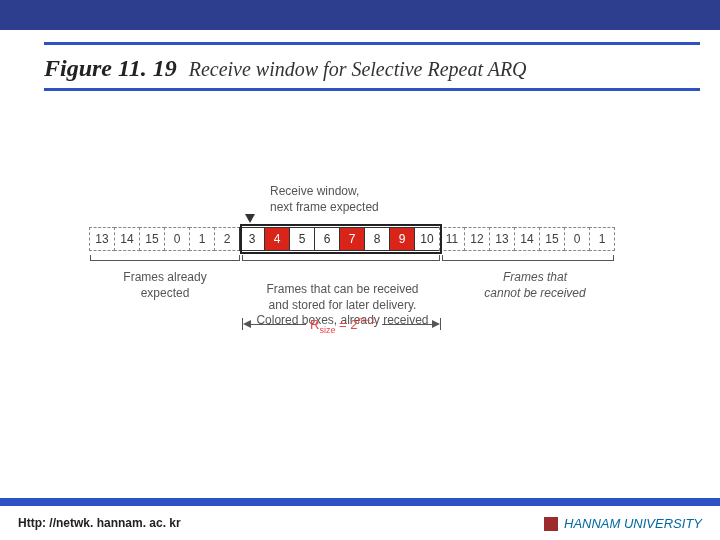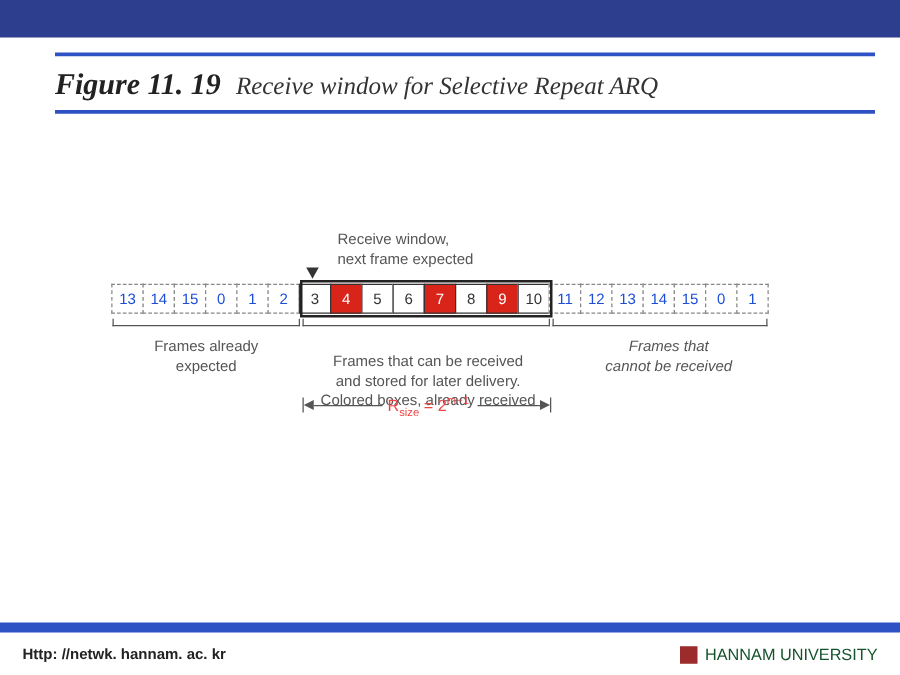--- a/index.html
+++ b/index.html
@@ -5,21 +5,21 @@
   * { margin: 0; padding: 0; box-sizing: border-box; }
   body { width: 720px; height: 540px; background: #fff; font-family: Arial, sans-serif; position: relative; }
   .topbar { height: 30px; background: #2e3e8f; }
   .header-area { padding: 6px 20px 0 44px; }
   .divider { height: 3px; background: #2e52c4; margin-top: 6px; }
   .fig-line { display: flex; align-items: baseline; gap: 12px; margin-top: 10px; }
   .fig-num { font-family: "Times New Roman", serif; font-weight: bold; font-style: italic; font-size: 24px; color: #222; }
   .fig-title { font-family: "Times New Roman", serif; font-style: italic; font-size: 20px; color: #333; }
   .diagram { position: absolute; left: 90px; top: 170px; width: 540px; }
   .cells { display: flex; }
-  .cell { width: 26px; height: 24px; border: 1px solid #888; font-size: 12px; font-family: Arial, sans-serif; text-align: center; line-height: 22px; color: #1d4ed8; background: #fff; margin-left: -1px; }
+  .cell { width: 26px; height: 24px; border: 1px solid #888; font-size: 12px; font-family: Arial, sans-serif; text-align: center; line-height: 22px; color: #404040; background: #fff; margin-left: -1px; }
   .cell.dashed { border-style: dashed; }
   .cell.win { border: 1px solid #333; background: #fff; color: #333; }
   .cell.recv { background: #d9241a; color: #fff; border: 1px solid #333; }
   .win-border { position: absolute; border: 2px solid #222; height: 30px; top: 54px; pointer-events: none; }
   .rn-label { position: absolute; color: #c00; font-weight: bold; font-size: 13px; margin-top: 40px; }
   .arrow-down { position: absolute; width: 0; height: 0; border-left: 5px solid transparent; border-right: 5px solid transparent; border-top: 9px solid #333; }
   .label-r { position: absolute; font-size: 12px; color: #555; text-align: center; line-height: 1.3; }
   .bracket { position: absolute; border-top: 1px solid #555; height: 6px; }
   .bracket::before, .bracket::after { content: ""; position: absolute; top: -6px; width: 1px; height: 6px; background: #555; }
   .bracket::before { left: 0; }
@@ -29,21 +29,21 @@
   .dim-arrow-l { border-right: 8px solid #555; }
   .dim-arrow-r { border-left: 8px solid #555; }
   .dim-tick { position: absolute; width: 1px; height: 12px; background: #555; }
   .rsize { position: absolute; font-family: Arial, sans-serif; font-size: 13px; color: #ef4444; }
   .rsize sub { font-size: 9px; vertical-align: sub; }
   .rsize .sup { font-size: 9px; position: relative; top: -6px; }
   .bottombar { position: absolute; left: 0; bottom: 0; width: 720px; }
   .bb-thick { height: 8px; background: #2e52c4; }
   .bb-foot { height: 34px; display: flex; justify-content: space-between; align-items: center; padding: 0 18px; font-size: 12px; }
   .url { font-weight: bold; color: #222; }
-  .uni { display: flex; align-items: flex-end; gap: 6px; font-size: 13px; color: #14532d; }
+  .uni { display: flex; align-items: flex-end; gap: 6px; font-size: 13px; color: #0369a1; font-style: italic; }
   .uni-logo { width: 14px; height: 14px; background: #9c2b2b; display: inline-block; }
 </style>
 </head>
 <body>
 
 <div class="topbar"></div>
 
 <div class="header-area">
   <div class="divider"></div>
   <div class="fig-line">

